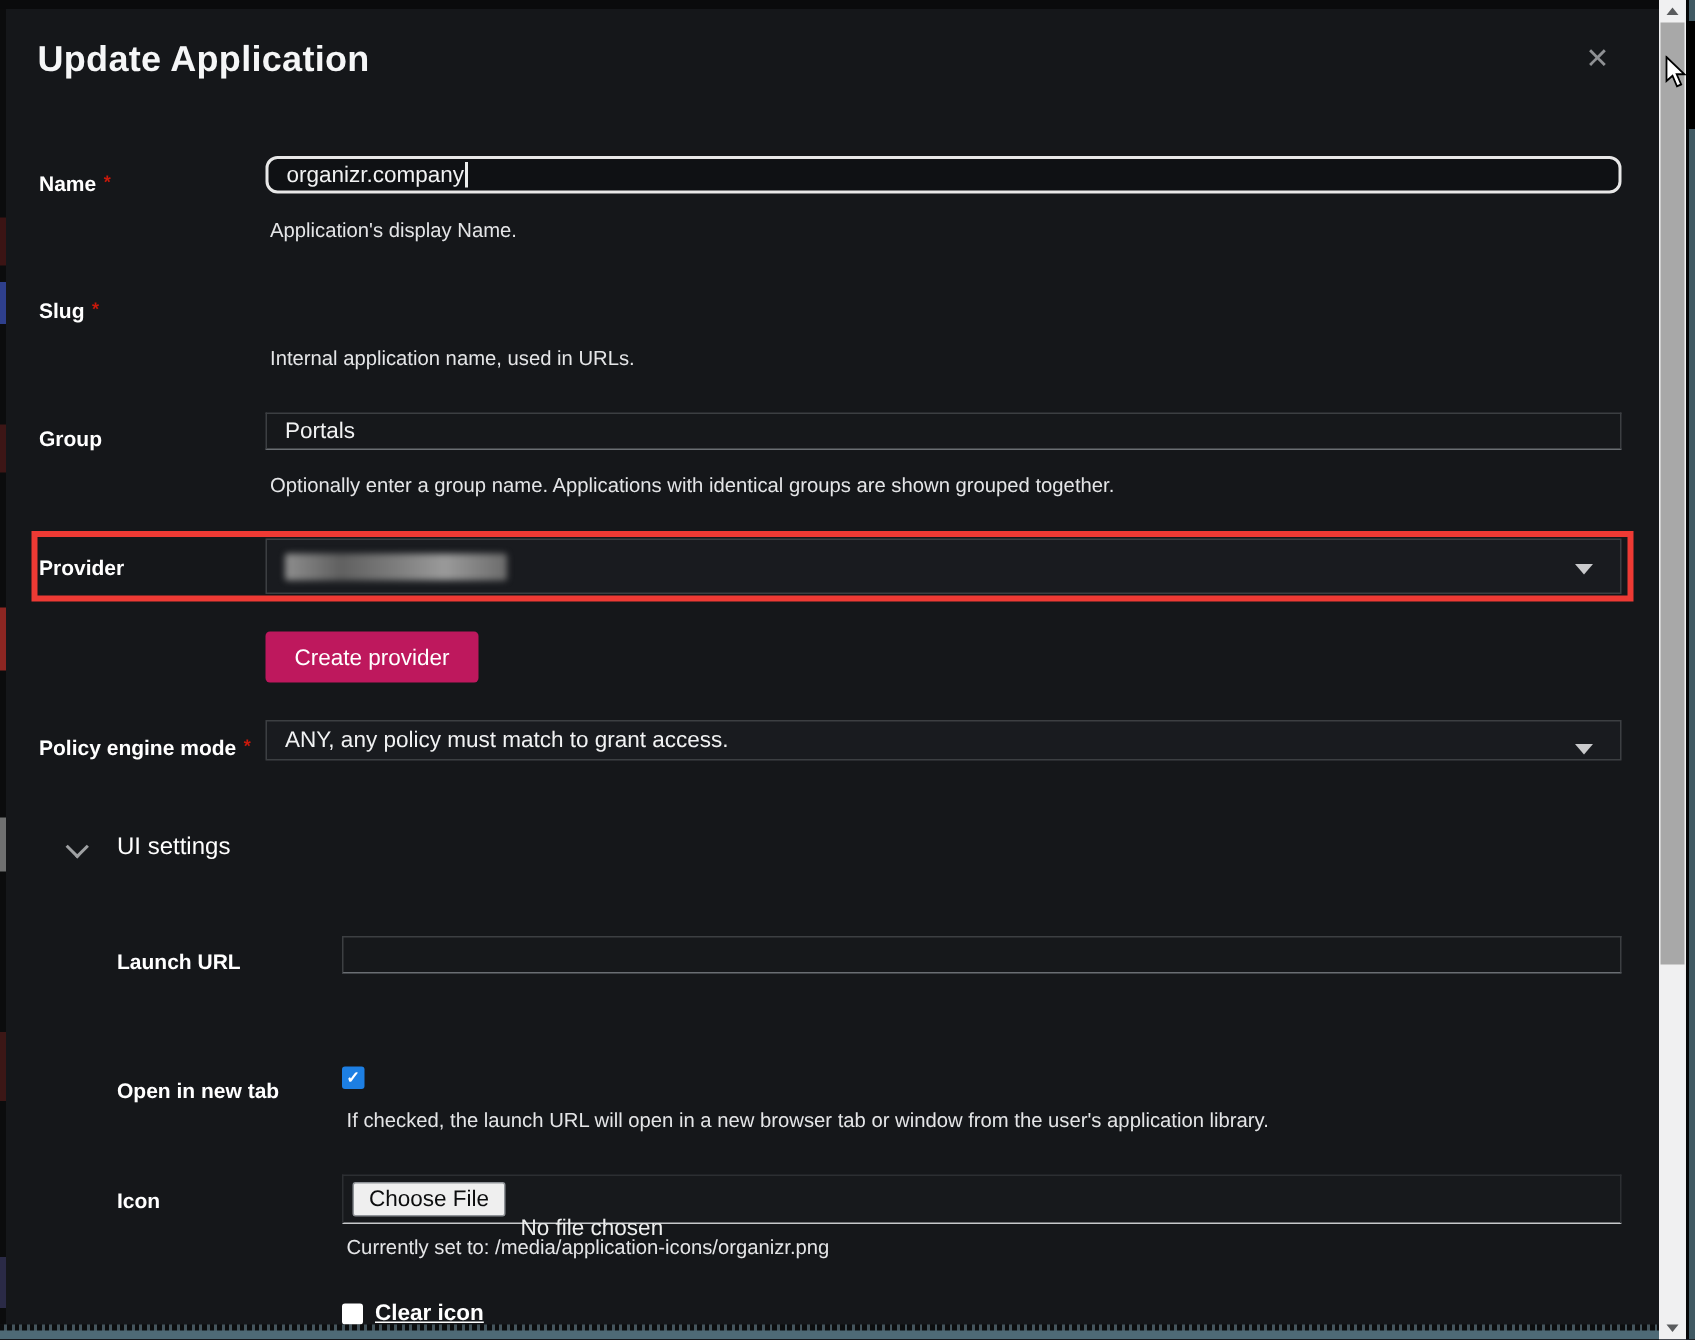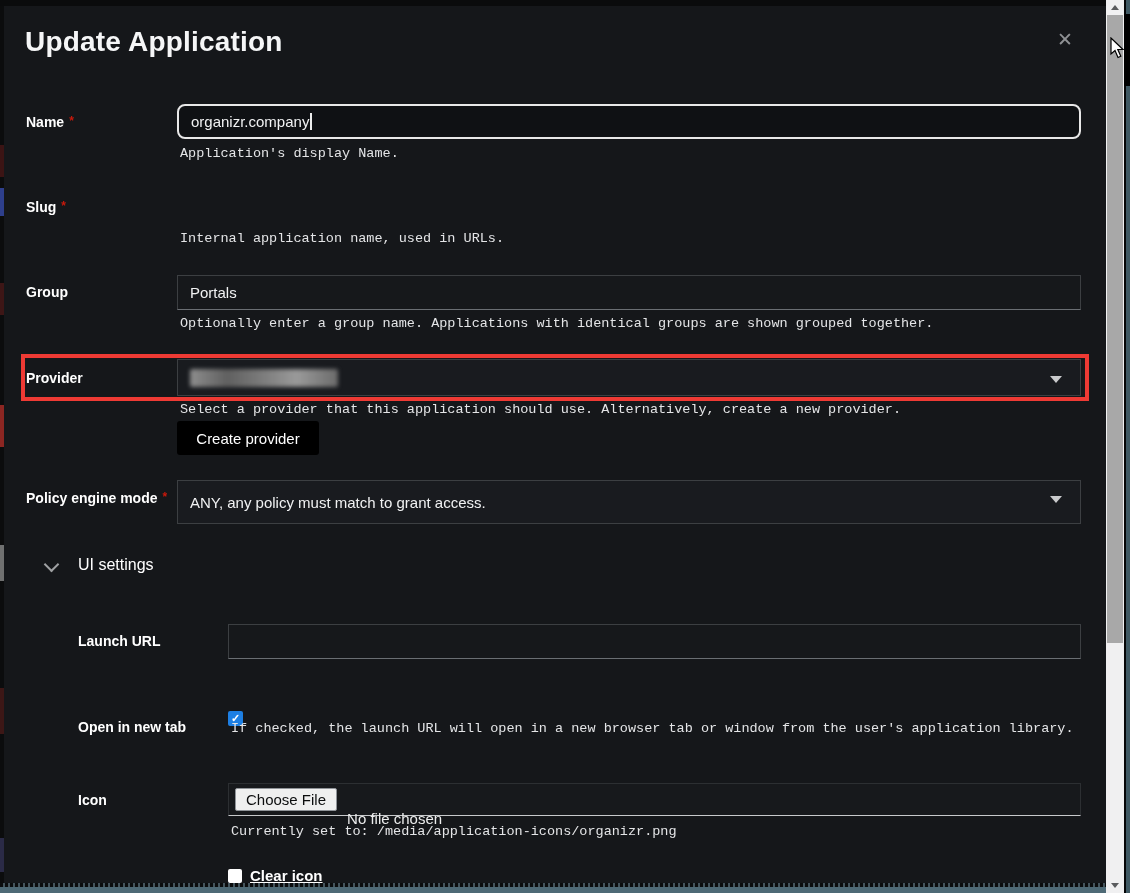--- a/index.html
+++ b/index.html
@@ -15,31 +15,31 @@
   .top-strip{left:0;top:0;width:1130px;height:6px;background:#0a0b0c;}
   .bottom-dots{left:0;top:883px;width:1130px;height:5px;
     background:repeating-linear-gradient(90deg,#0b0d0e 0 3px,#44545c 3px 5px);}
   .bottom-teal{left:0;top:887px;width:1130px;height:6px;background:#4e6a76;}
 
   
   .left-sliver{left:0;top:6px;width:4px;height:877px;background:#0b0c0d;}
   .sl{position:absolute;left:0;width:4px;}
 
   
-  .modal-title{left:25px;top:26px;font-size:28px;font-weight:600;color:#f5f6f7;letter-spacing:.2px;}
+  .modal-title{left:25px;top:26px;font-size:24px;font-weight:600;color:#f5f6f7;letter-spacing:.2px;}
   .close-btn{left:1057px;top:30px;font-size:19px;color:#8f9194;cursor:pointer;line-height:1;}
 
   
   .form-label{position:absolute;left:26px;font-size:14px;font-weight:700;color:#ffffff;}
   .form-label.indent{left:78px;}
   .req{color:#c9190b;font-size:12px;margin-left:5px;vertical-align:2px;}
-  .helper{position:absolute;font-size:13.5px;color:#e4e5e7;font-family:Liberation Mono, monospace;}
+  .helper{position:absolute;font-size:13.5px;color:#e4e5e7;}
 
   .text-input{
-    position:absolute;left:177px;width:904px;height:35px;
+    position:absolute;left:177px;width:904px;height:25px;
     background:#16181b;border:1px solid #3c3f42;border-bottom-color:#6a6e73;
     box-sizing:border-box;display:flex;align-items:center;padding:0 12px;
     font-size:15px;color:#f1f2f3;
   }
   .text-input.focused{
     background:#0f1114;border:2px solid #e8e8e8;border-radius:8px;
   }
   .text-input.indent{left:228px;width:853px;}
   .caret-bar{display:inline-block;width:1.5px;height:17px;background:#eceded;margin-left:1px;}
 
@@ -60,21 +60,21 @@
     left:21px;top:354px;width:1068px;height:47px;box-sizing:border-box;
     border:4px solid #ee3a34;pointer-events:none;z-index:6;
   }
   .redacted-blob{
     width:148px;height:18px;border-radius:2px;
     background:linear-gradient(90deg,#8e8e8e,#606060 25%,#7d7d7d 50%,#9a9a9a 72%,#6b6b6b);
     filter:blur(2px);
   }
   .primary-btn{
     position:absolute;left:177px;top:421px;width:142px;height:34px;
-    background:#000000;border:none;border-radius:3px;color:#ffffff;
+    background:#be185d;border:none;border-radius:3px;color:#ffffff;
     font-size:15px;font-family:"Liberation Sans",sans-serif;cursor:pointer;
     display:flex;align-items:center;justify-content:center;
   }
 
   
   .chevron-down{
     left:46px;top:559px;width:9px;height:9px;
     border-right:2px solid #9fa1a3;border-bottom:2px solid #9fa1a3;
     transform:rotate(45deg);
   }
@@ -155,44 +155,43 @@
     <span>Portals</span>
   </div>
   <div class="helper" style="left:180px;top:316px;">Optionally enter a group name. Applications with identical groups are shown grouped together.</div>
 
   <div class="abs annotation-rect"></div>
   <div class="form-label" style="top:370px;">Provider</div>
   <div class="select" style="top:359px;">
     <div class="redacted-blob"></div>
     <div class="select-caret"></div>
   </div>
-  <div class="helper" style="left:180px;top:402px;">Select a provider that this application should use. Alternatively, create a new provider.</div>
   <button class="primary-btn">Create provider</button>
 
   <div class="form-label" style="top:490px;">
     <span>Policy engine mode</span><span class="req">*</span>
   </div>
-  <div class="select" style="top:480px;height:44px;">
+  <div class="select" style="top:480px;height:27px;">
     <span>ANY, any policy must match to grant access.</span>
     <div class="select-caret" style="top:15px;"></div>
   </div>
 
   <div class="abs chevron-down"></div>
   <div class="abs section-title">UI settings</div>
 
   <div class="form-label indent" style="top:633px;">Launch URL</div>
   <div class="text-input indent" style="top:624px;">
     <span></span>
   </div>
 
   <div class="form-label indent" style="top:719px;">Open in new tab</div>
   <div class="checkbox checked" style="left:228px;top:711px;">
     <span>✓</span>
   </div>
-  <div class="helper" style="left:231px;top:721px;">If checked, the launch URL will open in a new browser tab or window from the user's application library.</div>
+  <div class="helper" style="left:231px;top:739px;">If checked, the launch URL will open in a new browser tab or window from the user's application library.</div>
 
   <div class="form-label indent" style="top:792px;">Icon</div>
   <div class="file-bar">
     <button class="file-btn">Choose File</button>
     <span class="file-status">No file chosen</span>
   </div>
   <div class="helper" style="left:231px;top:824px;">Currently set to: /media/application-icons/organizr.png</div>
 
   <div class="checkbox unchecked" style="left:228px;top:869px;width:14px;height:14px;"></div>
   <div class="abs" style="left:250px;top:867px;font-size:15px;font-weight:700;color:#ffffff;text-decoration:underline;">Clear icon</div>

